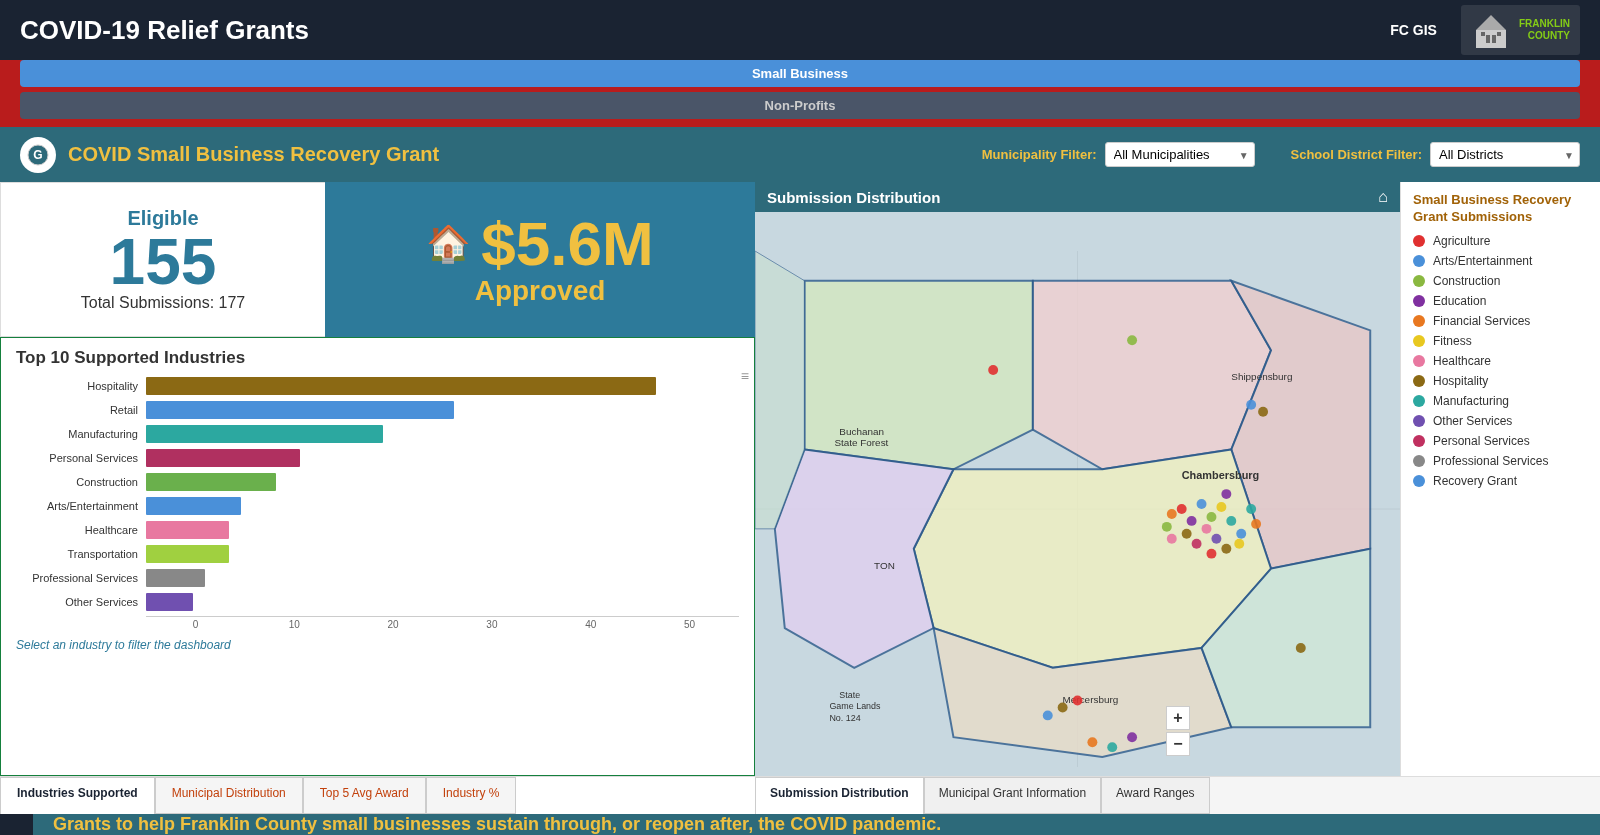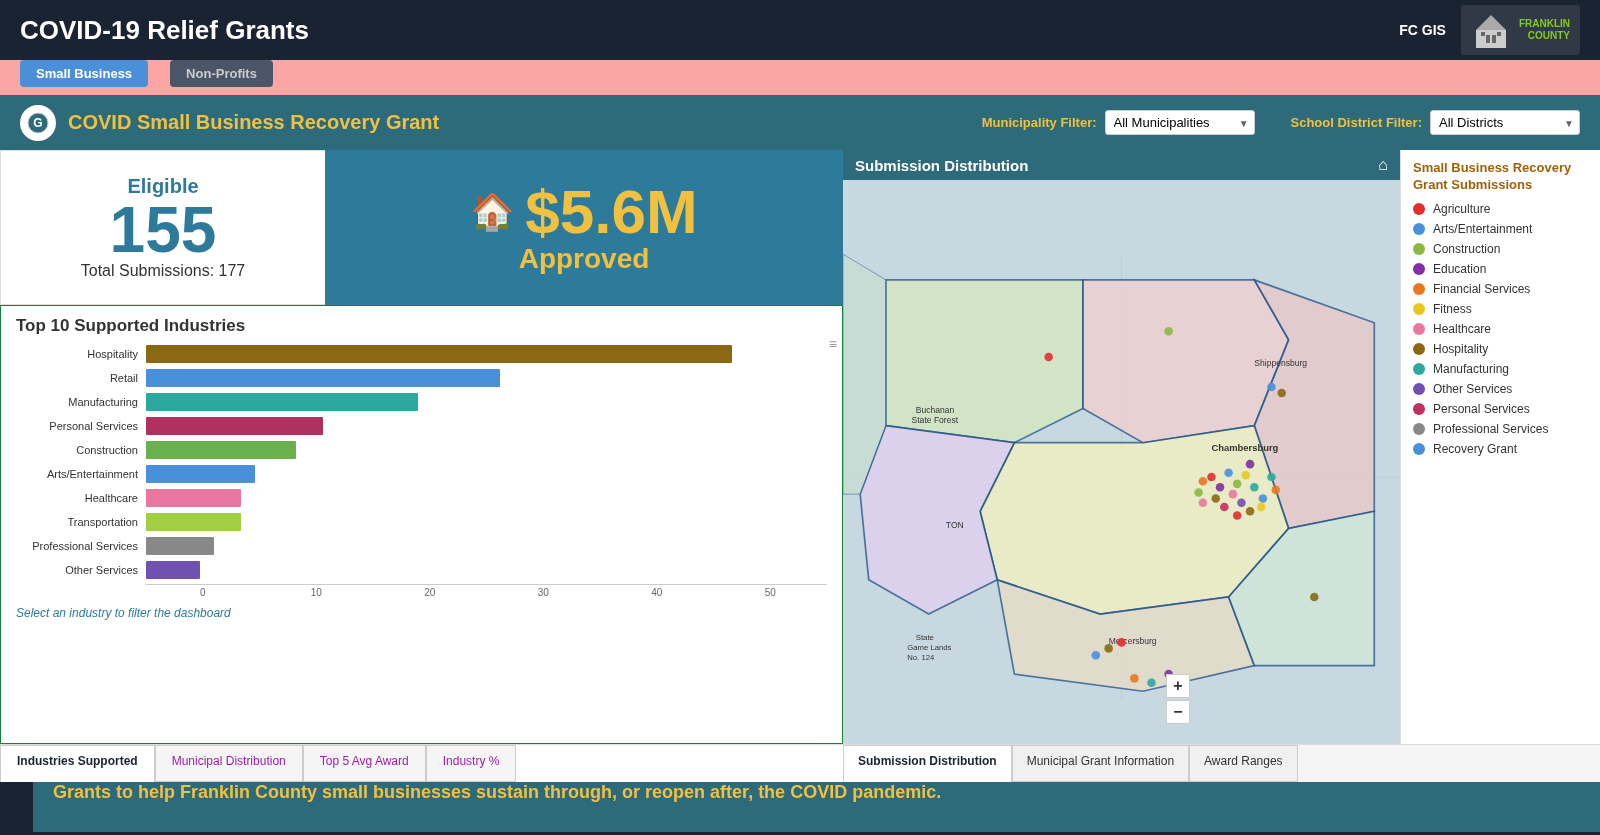--- a/index.html
+++ b/index.html
@@ -15,21 +15,21 @@
       height: 60px;
     }
     .header-title {
       color: white;
       font-size: 26px;
       font-weight: bold;
     }
     .header-right {
       display: flex;
       align-items: center;
-      gap: 15px;
+      gap: 24px;
       justify-content: space-between;
     }
     .fc-gis-text {
       color: white;
       font-size: 14px;
       font-weight: bold;
     }
     .logo-area {
       display: flex;
       align-items: center;
@@ -45,24 +45,25 @@
     .logo-text {
       color: #84cc16;
       font-size: 10px;
       font-weight: bold;
       line-height: 1.2;
       text-align: right;
     }
 
     
     .tabs-bar {
-      background: #fca5a5;
+      background: #b91c1c;
       padding: 0 20px 8px 20px;
       display: flex;
-      gap: 22px;
+      gap: 5px;
+      flex-direction: column;
     }
     .tab {
       padding: 6px 16px;
       border-radius: 4px;
       cursor: pointer;
       font-size: 13px;
       font-weight: bold;
       border: none;
     }
     .tab-active {
@@ -143,21 +144,21 @@
 
     
     .main-content {
       display: flex;
       height: calc(835px - 60px - 38px - 55px - 50px);
       background: #f0f0f0;
     }
 
     
     .left-panel {
-      width: 843px;
+      width: 755px;
       display: flex;
       flex-direction: column;
       background: white;
     }
 
     
     .stats-row {
       display: flex;
       height: 155px;
     }
@@ -294,21 +295,21 @@
       background: white;
       border-top: 1px solid #ddd;
       height: 38px;
     }
     .chart-tab {
       padding: 8px 16px;
       font-size: 12px;
       cursor: pointer;
       border: 1px solid #ccc;
       background: #f5f5f5;
-      color: #a21caf;
+      color: #c2410c;
       white-space: nowrap;
     }
     .chart-tab-active {
       background: white;
       border-bottom: none;
       font-weight: bold;
       color: #1a2332;
     }
 
     

